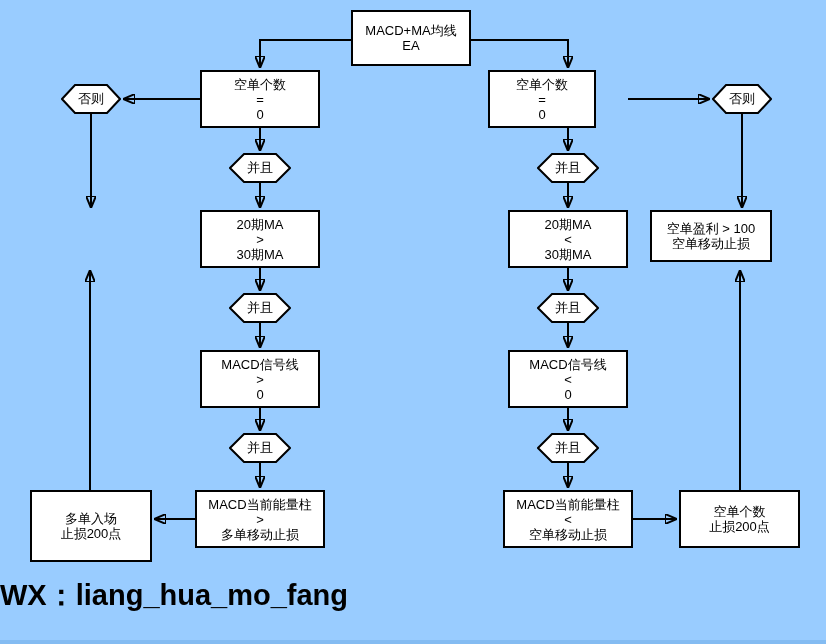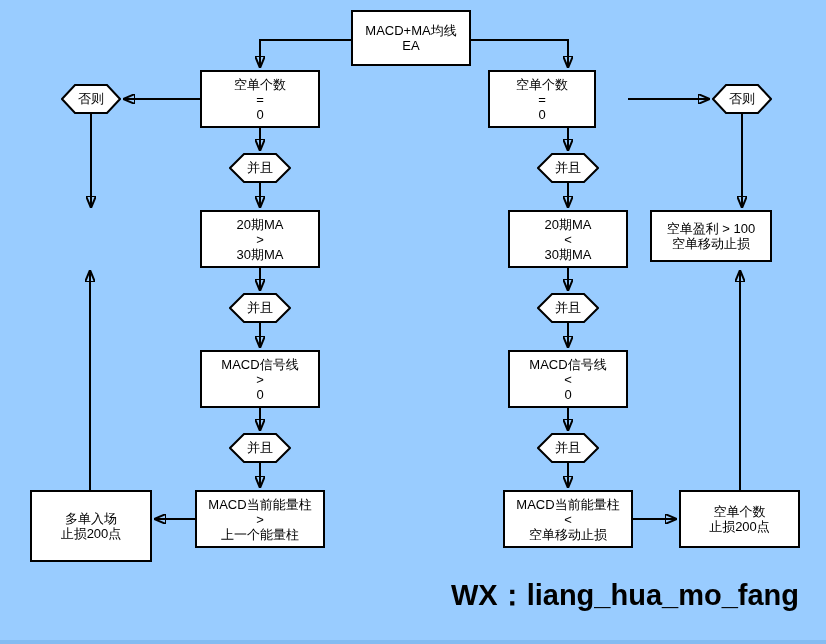--- a/index.html
+++ b/index.html
@@ -24,21 +24,21 @@
     position:absolute;z-index:2;
     display:flex;justify-content:center;align-items:center;
   }
   .hex svg{position:absolute;left:0;top:0;}
   .hex-label{
     position:relative;z-index:3;
     font-size:13px;color:#000;
   }
   .footer{
     position:absolute;left:0;top:576px;width:799px;
-    text-align:right;
+    text-align:left;
     font-size:29px;font-weight:bold;color:#000;
     z-index:2;
   }
   .bottom-edge{
     position:absolute;left:0;bottom:0;width:826px;height:4px;
     background:#84BCF2;z-index:2;
   }
 </style>
 </head>
 <body>
@@ -126,21 +126,21 @@
   <div class="hex" style="left:229px;top:433px;width:62px;height:30px">
     <svg width="62" height="30" viewBox="0 0 62 30">
         <polygon points="15,1 47,1 61,15 47,29 15,29 1,15" fill="#FFFFFF" stroke="#000" stroke-width="2"></polygon>
       </svg>
     <span class="hex-label">并且</span>
   </div>
 
   <div class="node" style="left:195px;top:490px;width:130px;height:58px">
     <div>MACD当前能量柱</div>
     <div>&gt;</div>
-    <div>上一个能量柱</div>
+    <div>多单移动止损</div>
   </div>
 
   <div class="node" style="left:30px;top:490px;width:122px;height:72px">
     <div>多单入场</div>
     <div>止损200点</div>
   </div>
 
   <div class="node" style="left:488px;top:70px;width:108px;height:58px">
     <div>空单个数</div>
     <div>=</div>

